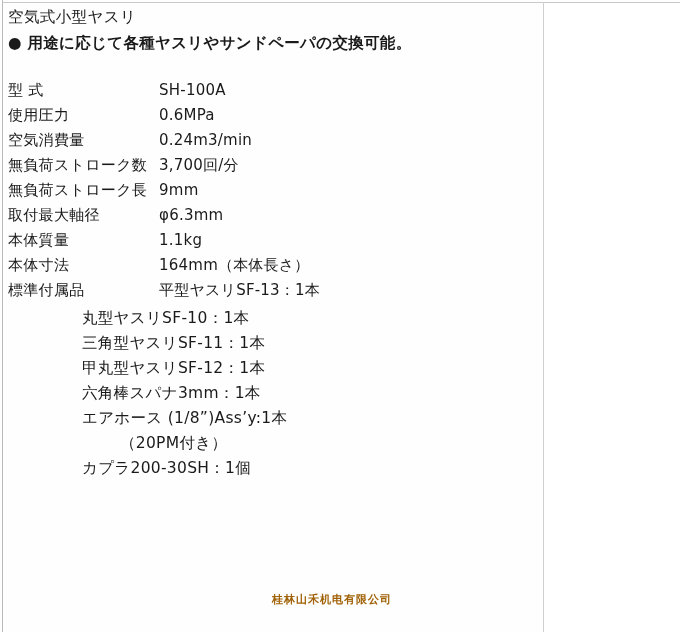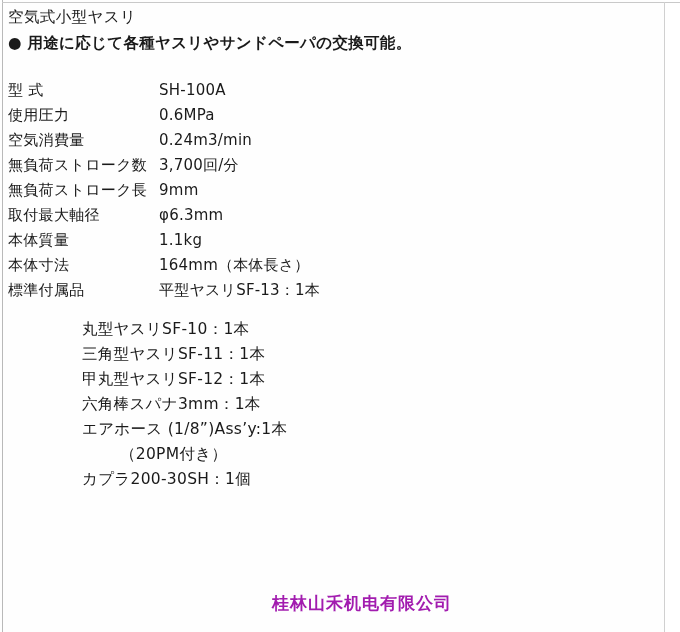--- a/index.html
+++ b/index.html
@@ -9,21 +9,21 @@
   }
   body {
     width: 680px;
     height: 632px;
     overflow: hidden;
     font-family: "DejaVu Sans", sans-serif;
     color: #1a1a1a;
   }
   #page {
     position: relative;
-    width: 665px;
+    width: 544px;
     height: 632px;
     box-sizing: border-box;
     background: #fefefe;
   }
   
   .frame-left {
     position: absolute;
     left: 2px;
     top: 0;
     width: 1px;
@@ -78,39 +78,39 @@
     white-space: nowrap;
     letter-spacing: 0.3px;
   }
   .spec-table td.label {
     padding-right: 12px;
   }
   .spec-table td.value {
     letter-spacing: 0.2px;
   }
   .accessories {
-    margin-top: 14px;
+    margin-top: 3px;
   }
   .acc-row {
     font-size: 15.5px;
     line-height: 25px;
     white-space: nowrap;
     letter-spacing: 0.3px;
     padding-left: 74px;
   }
   .acc-row.indent-extra {
     padding-left: 112px;
   }
   .watermark {
     position: absolute;
     left: 272px;
     top: 592px;
-    font-size: 17px;
+    font-size: 11px;
     font-weight: bold;
-    color: #a21caf;
+    color: #a16207;
     letter-spacing: 1px;
     white-space: nowrap;
     font-family: Liberation Mono, monospace;
   }
 </style>
 </head>
 <body>
 
 <div id="page">
 

